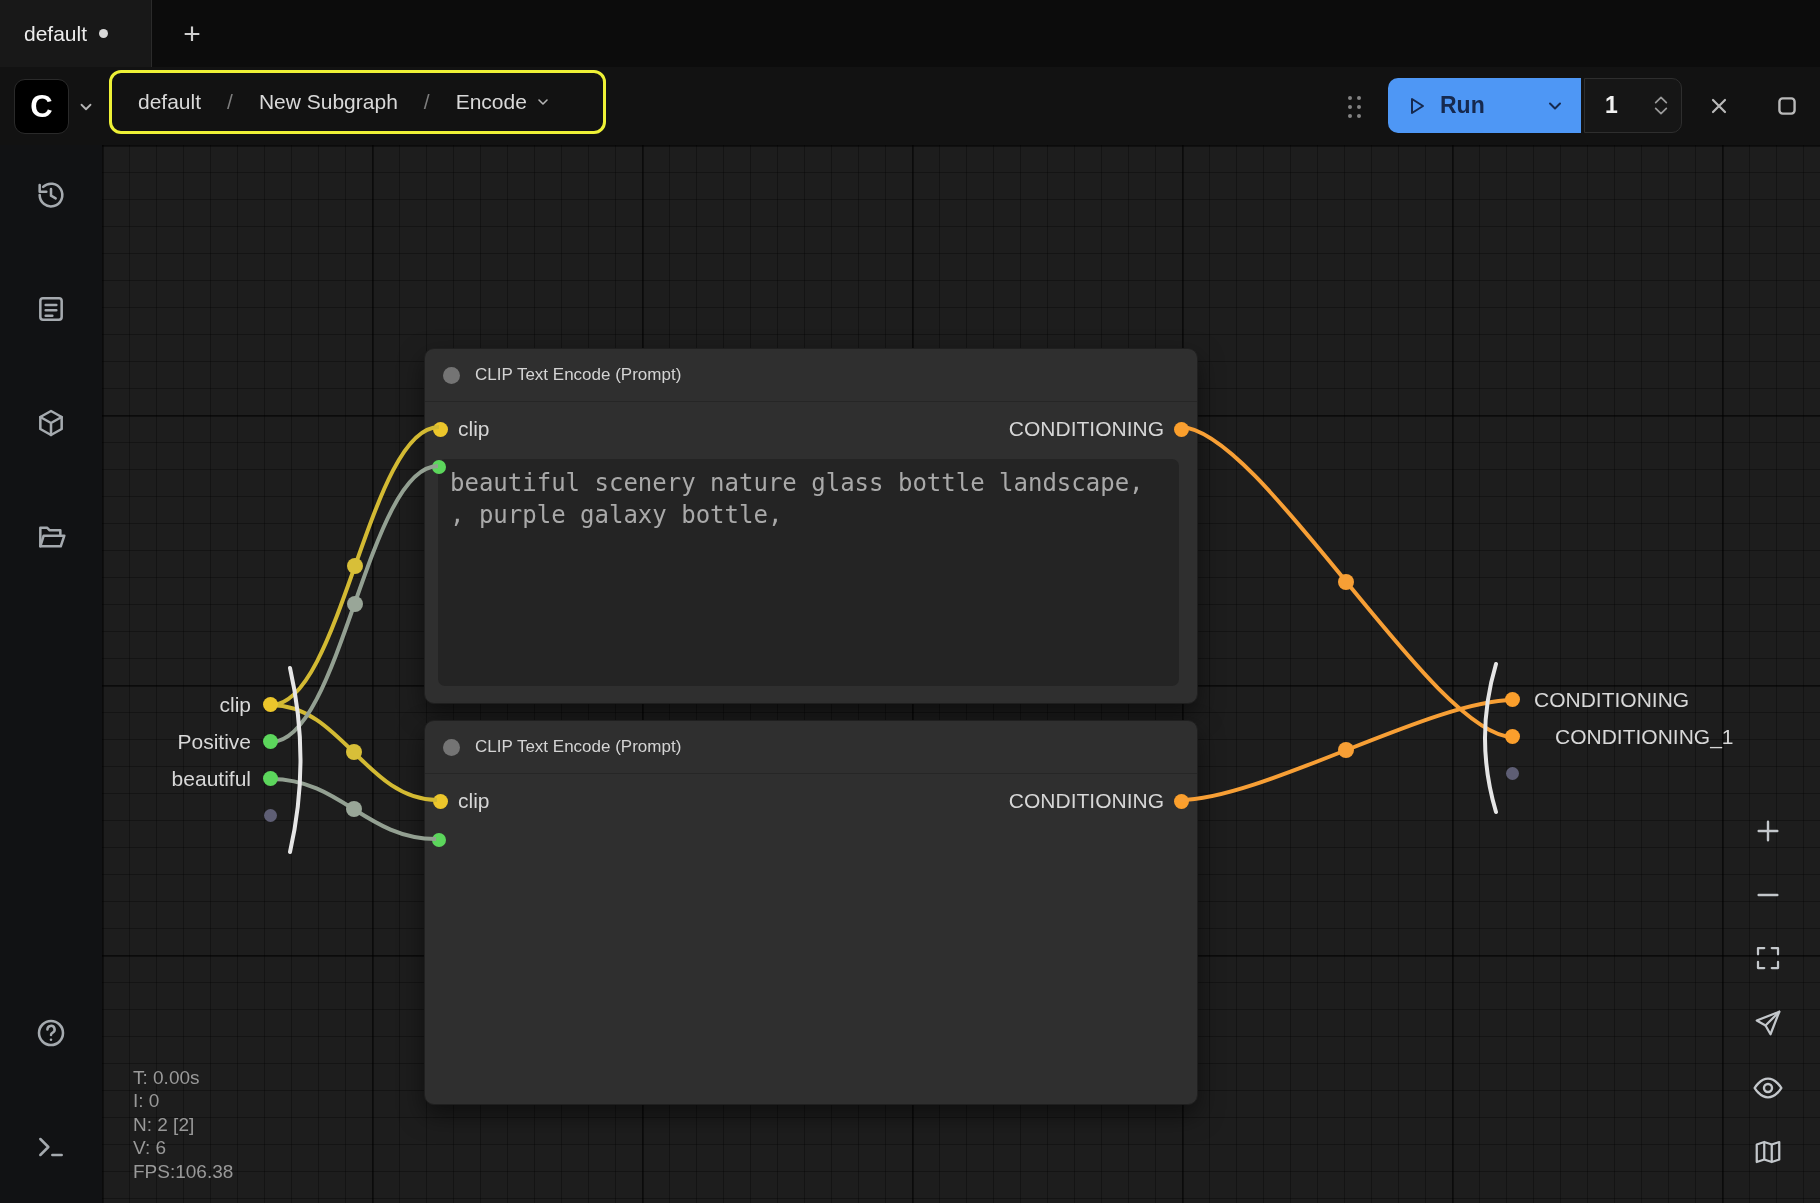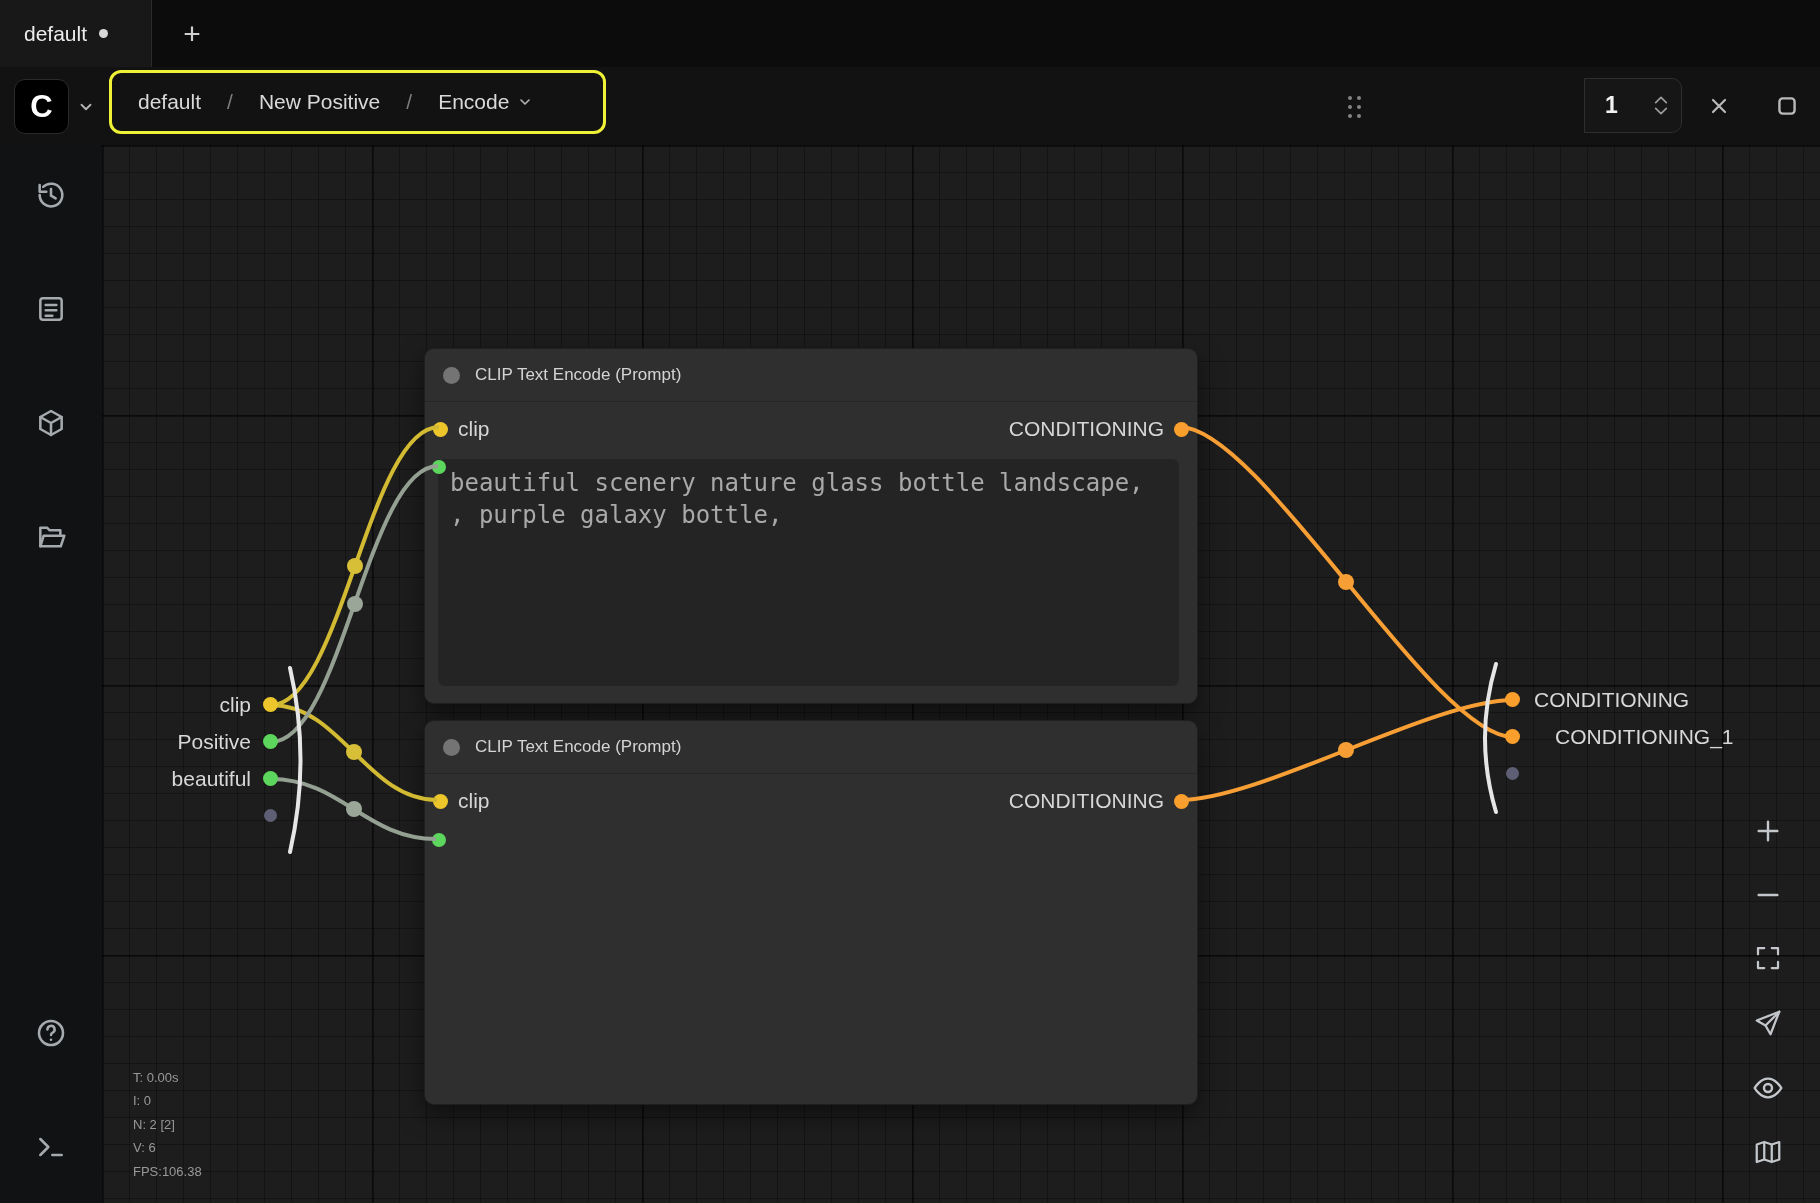--- a/index.html
+++ b/index.html
@@ -90,21 +90,21 @@
   .d-yellow{fill:#d8bf38;}
   .d-green{fill:#99a698;}
   .d-orange{fill:#f79f35;}
 
   
   .overlay{z-index:6;pointer-events:none;}
   .overlay *{pointer-events:auto;}
   .ext-label{position:absolute;color:#d8d8d8;font-size:21px;line-height:26px;white-space:nowrap;}
   .ext-dot{position:absolute;width:15px;height:15px;border-radius:50%;cursor:crosshair;}
   .ext-dot-sm{position:absolute;width:13px;height:13px;border-radius:50%;cursor:crosshair;}
-  .stats{position:absolute;left:133px;top:1066px;color:#999;font-size:13px;line-height:23.4px;}
+  .stats{position:absolute;left:133px;top:1066px;color:#999;font-size:19px;line-height:23.4px;}
   .zoom-btn{position:absolute;left:1746px;width:44px;height:44px;display:flex;align-items:center;
             justify-content:center;color:#c3c7cb;cursor:pointer;border-radius:8px;}
 
   svg.ic{display:block;}
 </style>
 </head>
 <body>
 
 <div class="canvas"></div>
 
@@ -269,39 +269,49 @@
   <div class="logo-btn">
     <div class="logo-sq">C</div>
     <svg class="ic sm-chev" width="18" height="18" viewBox="0 0 24 24" stroke="currentColor" stroke-width="2.4" fill="none" stroke-linecap="round" stroke-linejoin="round">
         <path d="M6 9l6 6 6-6"></path>
       </svg>
   </div>
 
   <div class="breadcrumb">
     <span class="bc-item">default</span>
     <span class="bc-sep">/</span>
-    <span class="bc-item">New Positive</span>
+    <span class="bc-item">New Subgraph</span>
     <span class="bc-sep">/</span>
     <span class="bc-last">
       <span class="bc-item">Encode</span>
       <svg class="ic" width="16" height="16" viewBox="0 0 24 24" stroke="#b5b5b5" stroke-width="2.4" fill="none" stroke-linecap="round" stroke-linejoin="round">
           <path d="M6 9l6 6 6-6"></path>
         </svg>
     </span>
   </div>
 
   <div class="drag-handle">
     <i></i>
       <i></i>
       <i></i>
       <i></i>
       <i></i>
       <i></i>
   </div>
 
+  <button class="run-btn">
+    <svg class="ic" width="24" height="24" viewBox="0 0 24 24" stroke="currentColor" stroke-width="2" fill="none" stroke-linejoin="round">
+        <path d="M8 5v14l11-7L8 5z"></path>
+      </svg>
+    <span>Run</span>
+    <span class="run-div"></span>
+    <svg class="ic" width="20" height="20" viewBox="0 0 24 24" stroke="currentColor" stroke-width="2.4" fill="none" stroke-linecap="round" stroke-linejoin="round">
+        <path d="M6 9l6 6 6-6"></path>
+      </svg>
+  </button>
 
   <div class="count-box">
     <span class="count-val">1</span>
     <span class="stepper">
       <svg class="ic" width="16" height="10" viewBox="0 0 24 14" stroke="currentColor" stroke-width="2.6" fill="none" stroke-linecap="round" stroke-linejoin="round">
           <path d="M4 11l8-8 8 8"></path>
         </svg>
       <svg class="ic" width="16" height="10" viewBox="0 0 24 14" stroke="currentColor" stroke-width="2.6" fill="none" stroke-linecap="round" stroke-linejoin="round">
           <path d="M4 3l8 8 8-8"></path>
         </svg>

